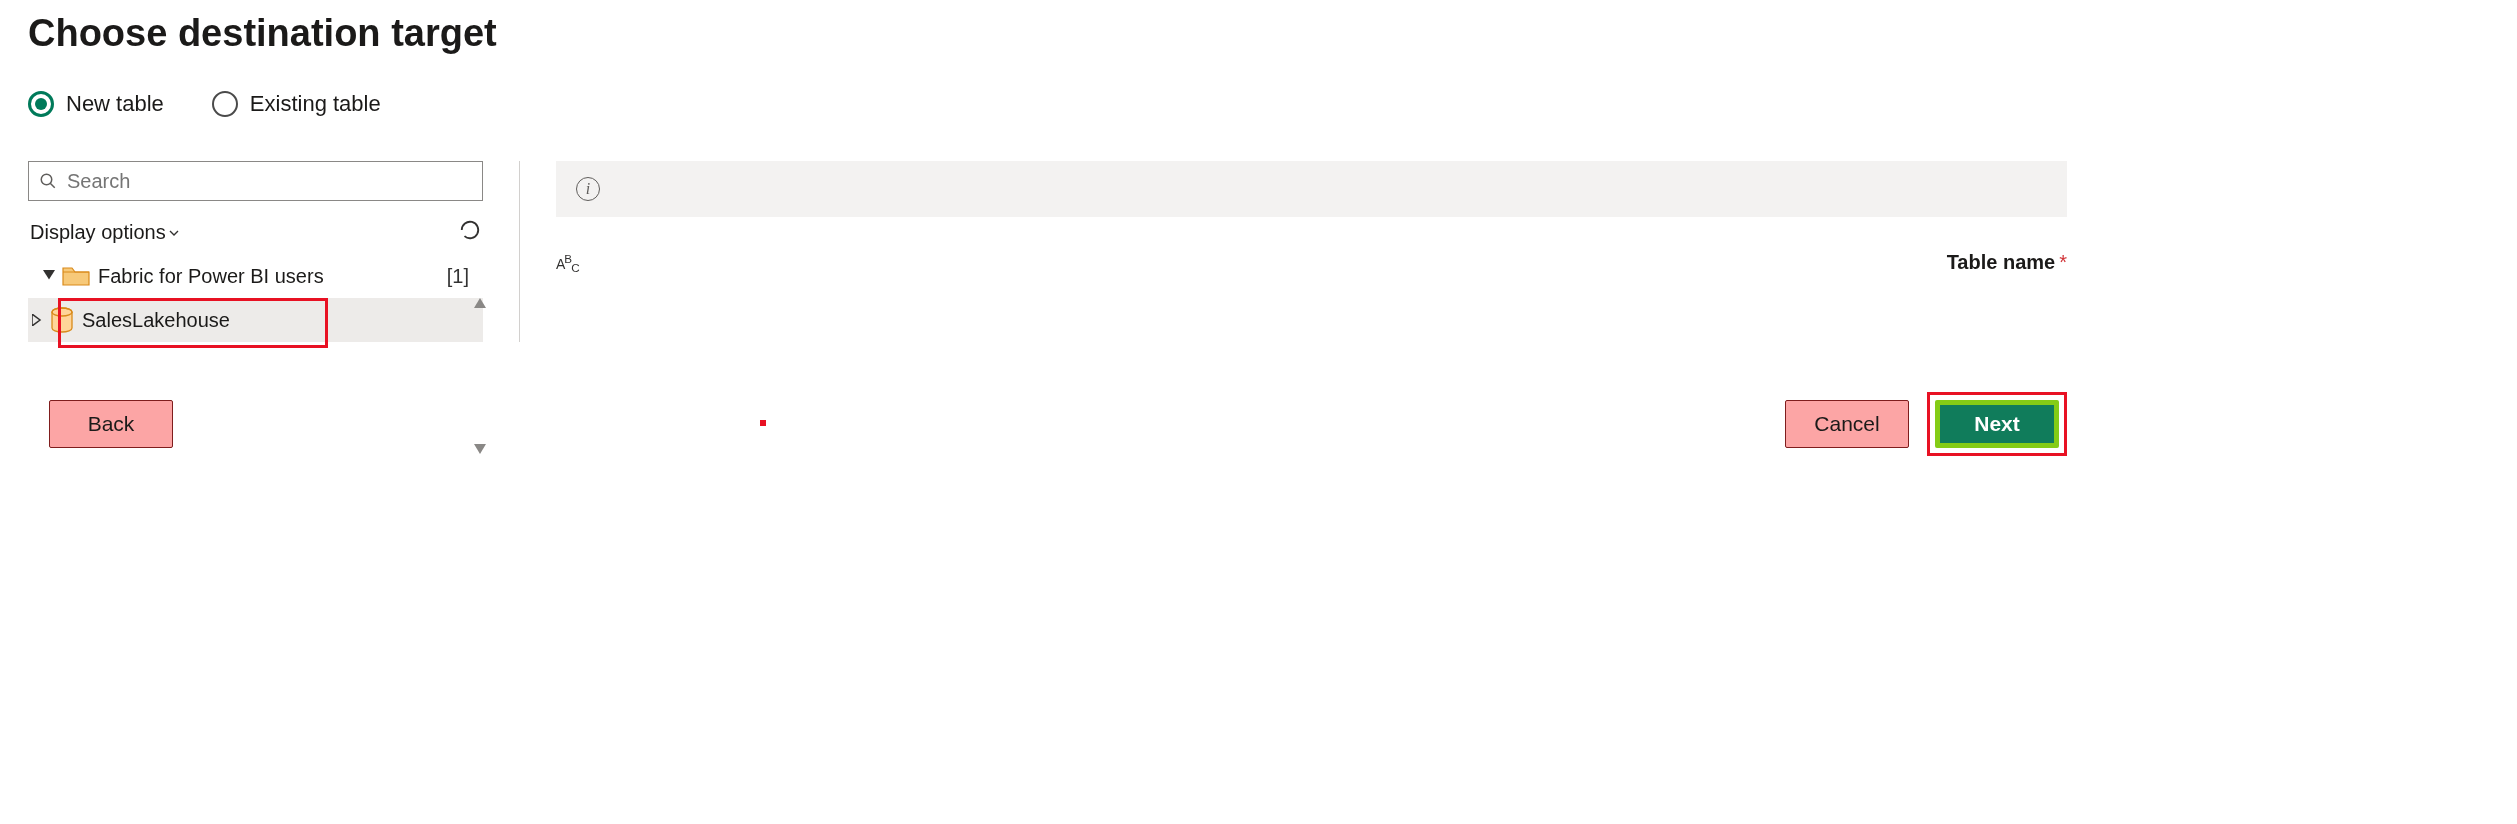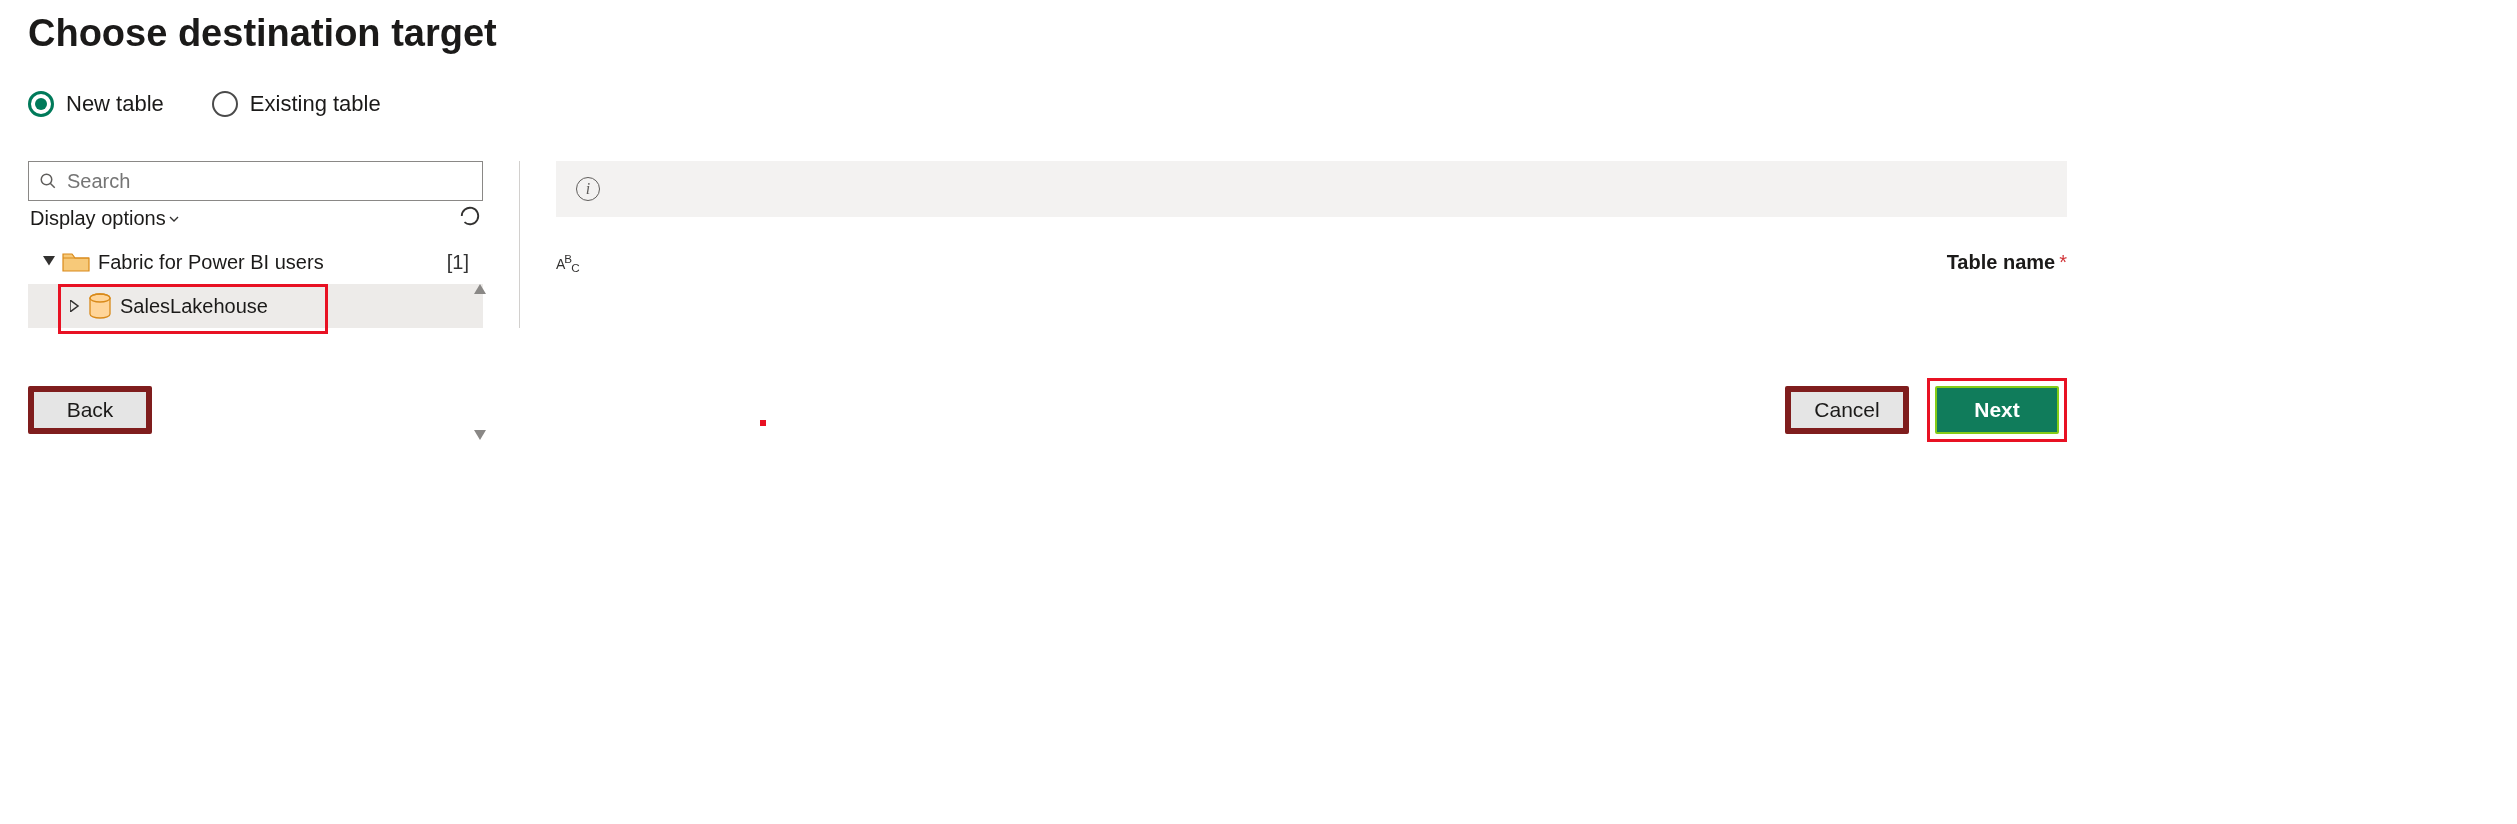--- a/index.html
+++ b/index.html
@@ -74,21 +74,21 @@
   .right-col {
     flex: 1;
   }
   
   .search-box {
     border: 1px solid #8a8886;
     height: 40px;
     display: flex;
     align-items: center;
     padding: 0 10px;
-    margin-bottom: 0;
+    margin-bottom: 14px;
   }
   .search-box input {
     border: none;
     outline: none;
     flex: 1;
     font-size: 20px;
     font-family: inherit;
   }
   .search-icon-svg { flex-shrink: 0; margin-right: 8px; }
   
@@ -109,21 +109,21 @@
   .tree {
     position: relative;
   }
   .tree-row {
     display: flex;
     align-items: center;
     height: 44px;
     font-size: 20px;
   }
   .tree-row.level-0 { padding-left: 12px; }
-  .tree-row.level-1 { padding-left: 38px; }
+  .tree-row.level-1 { }
   .tree-row.selected { background: #edebe9; }
   .tree-toggle {
     width: 18px;
     display: inline-flex;
     justify-content: center;
     margin-right: 4px;
   }
   .tree-label { flex: 1; padding-left: 8px; }
   .tree-count { color: #333; padding-right: 14px; }
   .folder-icon, .db-icon { flex-shrink: 0; }
@@ -209,27 +209,28 @@
   .btn {
     height: 48px;
     min-width: 124px;
     border-radius: 2px;
     font-size: 21px;
     font-family: inherit;
     cursor: pointer;
     padding: 0 22px;
   }
   .btn-secondary {
-    background: #e5e5e5;
-    border: 6px solid #7f1d1d;
+    background: #fca5a5;
+    border: 1px solid #7f1d1d;
     color: #1b1a19;
+    margin-left: 21px;
   }
   .btn-primary {
     background: #107c5b;
-    border: 2px solid #84cc16;
+    border: 5px solid #84cc16;
     color: #fff;
     font-weight: 600;
   }
   .footer-right {
     display: flex;
     align-items: center;
     gap: 18px;
   }
   .next-wrap {
     border: 3px solid #e81123;

